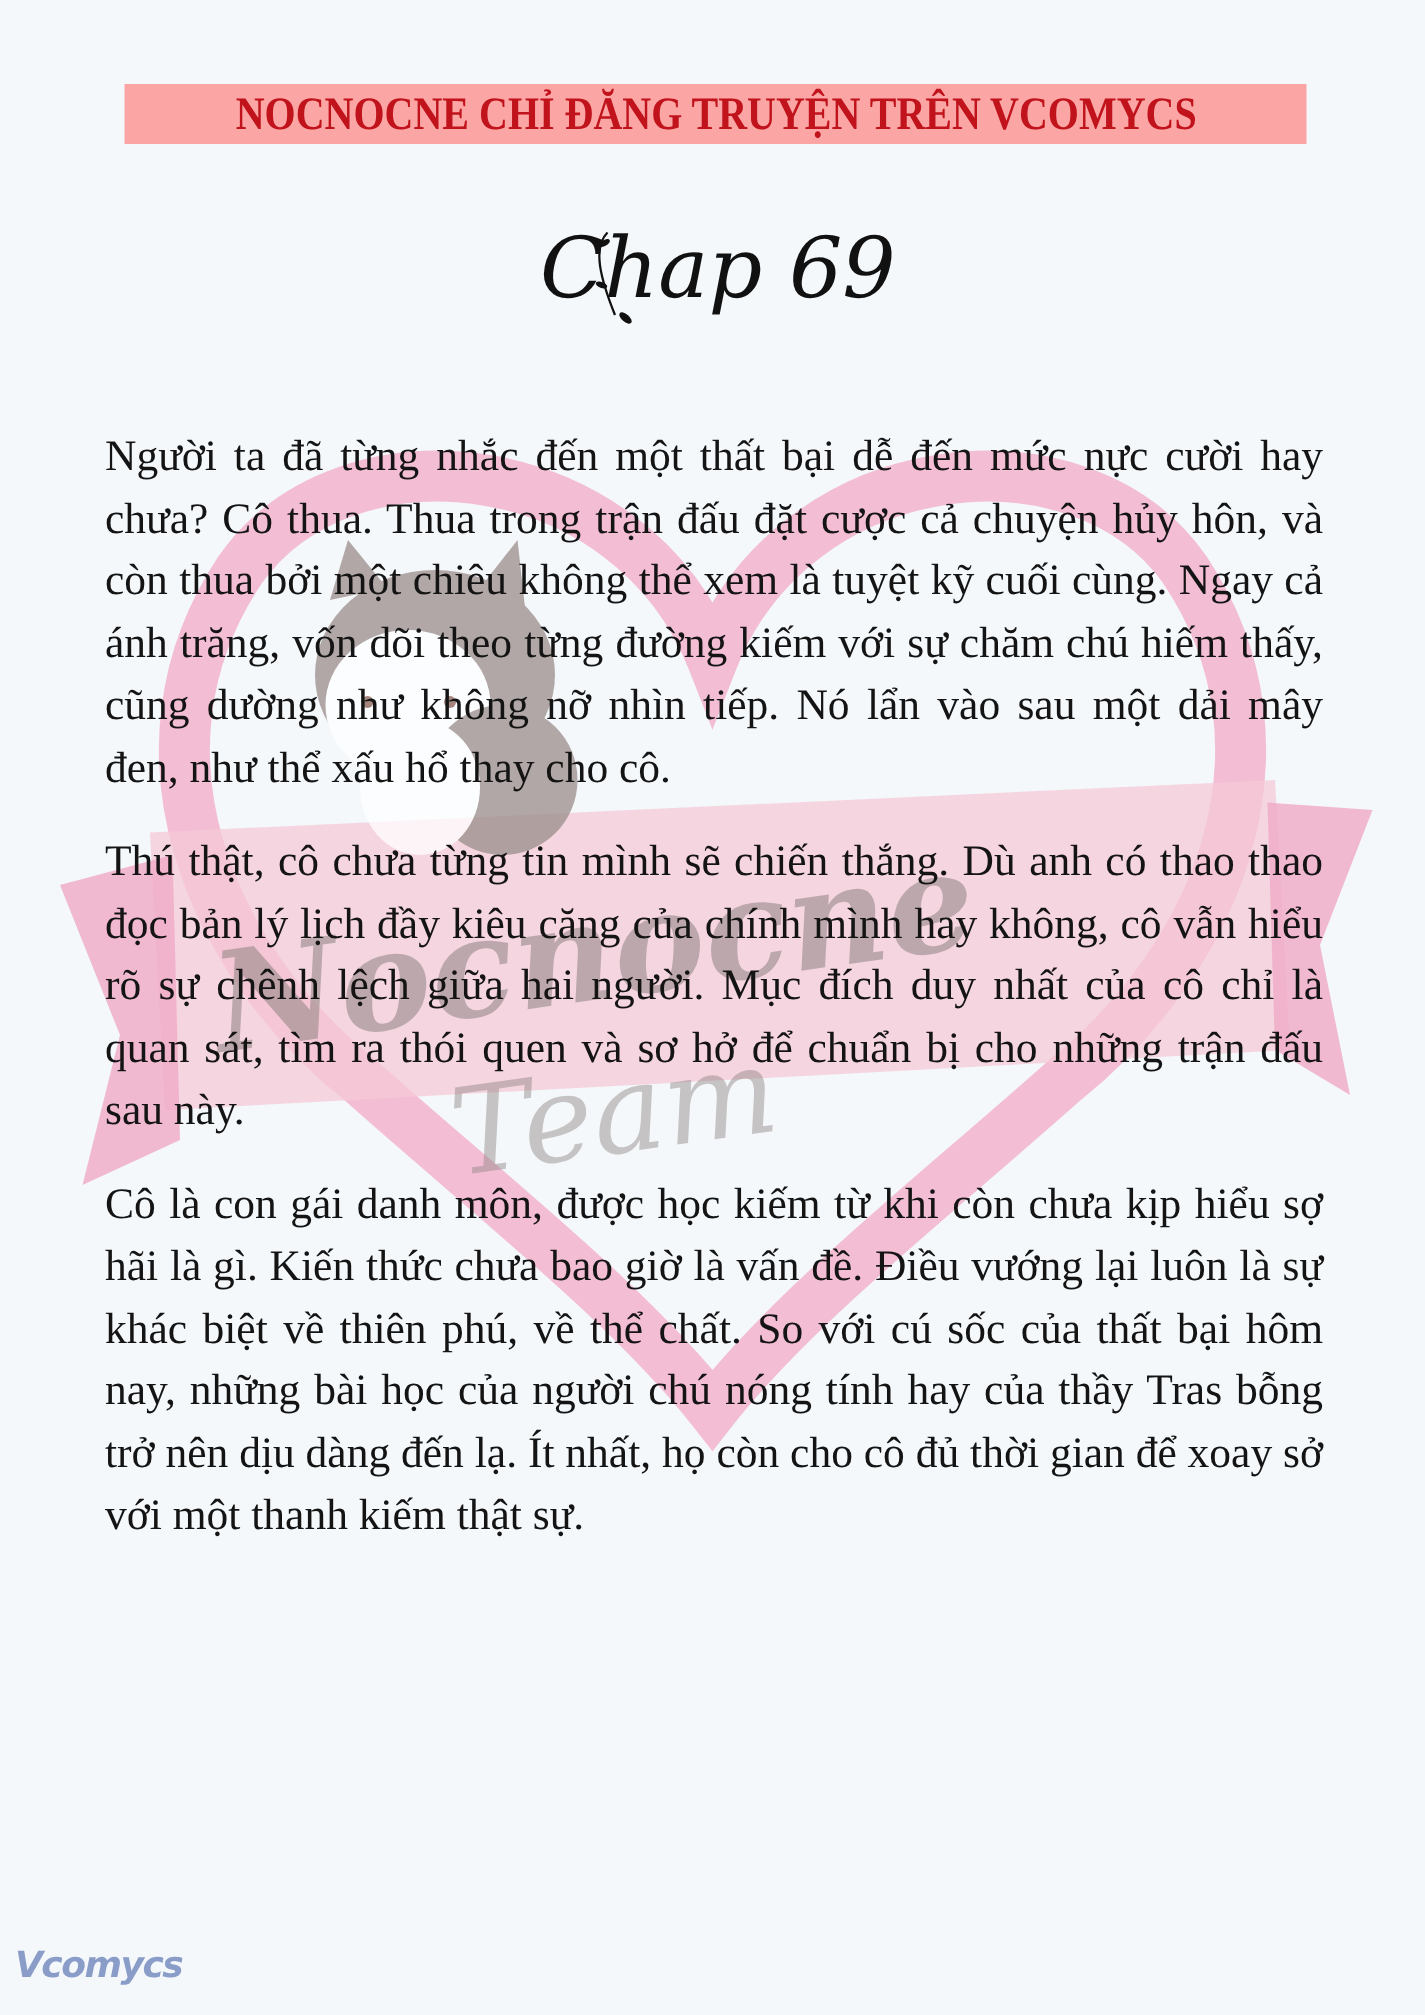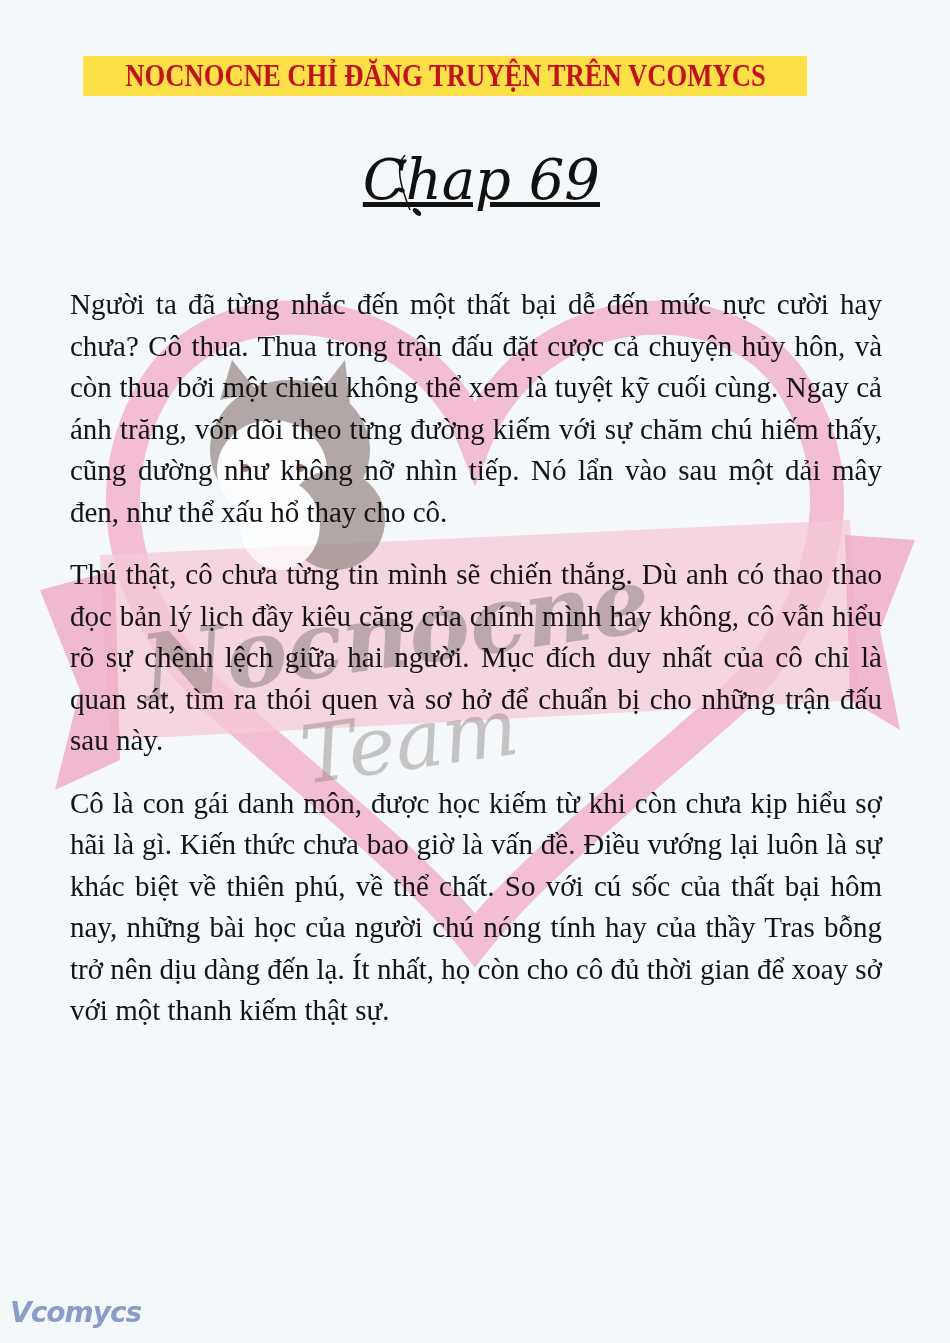--- a/index.html
+++ b/index.html
@@ -8,59 +8,58 @@
       background: #f3f7fb;
       position: relative;
       font-family: "DejaVu Serif", serif;
     }
     .page { position: absolute; inset: 0; background: #f4f8fb; }
 
     
     .watermark { position: absolute; left: 0; top: 0; width: 950px; height: 1343px; pointer-events: none; }
 
     .banner {
-      position: absolute; left: 83px; top: 56px; width: 724px; height: 40px;
-      background: #fde047;
+      position: absolute; left: 83px; top: 56px; width: 788px; height: 40px;
+      background: #fca5a5;
       display: flex; align-items: center; justify-content: center;
     }
     .banner-text {
       font-family: "Liberation Serif", serif;
       font-weight: bold; color: #c0131b;
       font-size: 31px; letter-spacing: 0px;
       transform: scaleX(0.86);
       white-space: nowrap;
     }
 
     .chapter-title {
       position: absolute; left: 360px; top: 140px; width: 240px; height: 80px;
-      text-align: right;
+      text-align: left;
       font-family: "DejaVu Serif", serif;
       font-style: italic;
       font-size: 56px; color: #111;
       line-height: 80px;
-      text-decoration: underline;
     }
     .flourish { position: absolute; left: 395px; top: 150px; }
 
     .body-text {
       position: absolute; left: 70px; top: 244px; width: 812px;
       font-family: "Liberation Serif", serif;
       font-size: 29px; line-height: 41.5px;
       color: #141414;
       text-align: justify;
       margin-top: 40px;
     }
     .para { margin: 0 0 21px 0; }
     .para:last-child { margin-bottom: 0; }
 
     .footer-logo {
       position: absolute; left: 10px; top: 1296px;
       font-family: "DejaVu Sans", sans-serif;
       font-style: italic; font-weight: bold;
-      font-size: 28px; color: #8a9cc8;
+      font-size: 24px; color: #8a9cc8;
       letter-spacing: -1px;
     }
     .footer-credit {
       position: absolute; right: 10px; top: 1313px;
       font-family: "DejaVu Sans", sans-serif;
       font-size: 16px; color: #ffffff;
       background: transparent;
       -webkit-text-stroke: 0.6px #8aa0c9;
       text-shadow: 0 0 2px #8aa0c9;
       letter-spacing: 0.5px;

